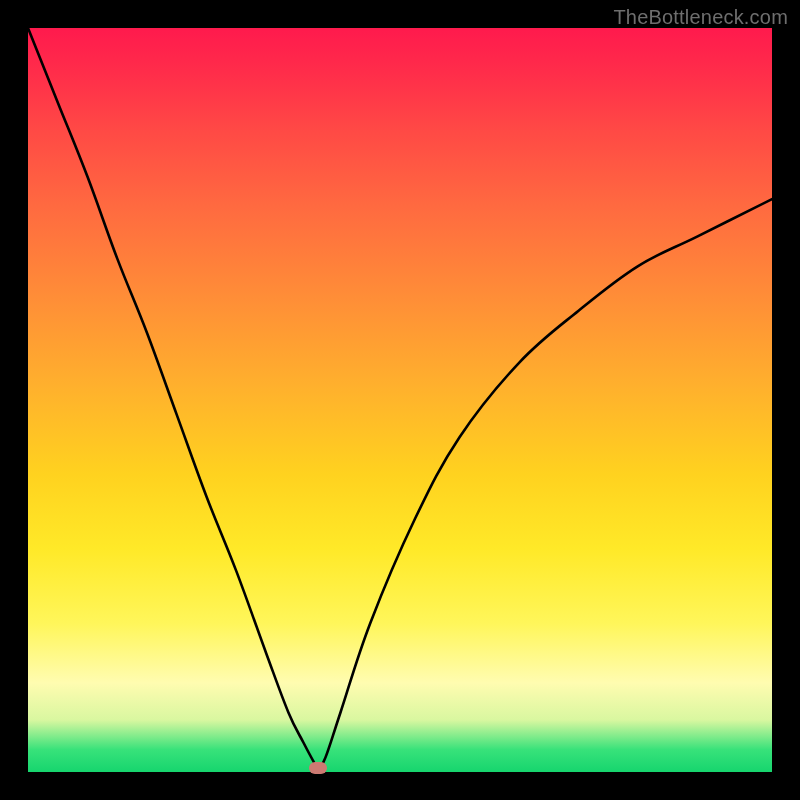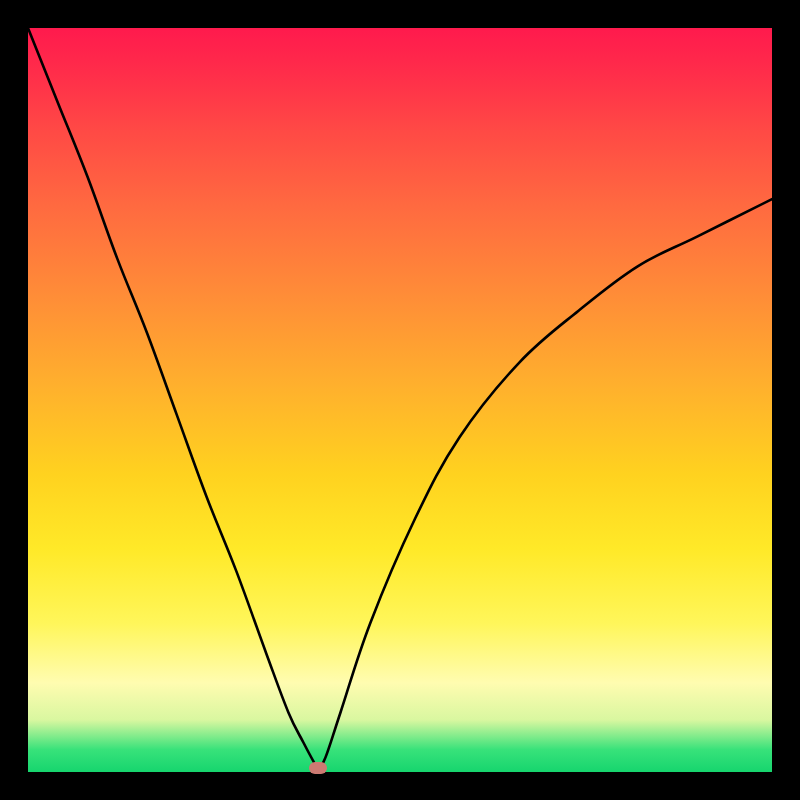--- a/index.html
+++ b/index.html
@@ -64,20 +64,21 @@
     height: 12px;
     border-radius: 6px;
     background: #cc7a72;
     transform: translate(-50%, -50%);
   }
 </style>
 </head>
 <body>
 
 <div class="frame">
+  <div class="watermark">TheBottleneck.com</div>
 
   <div class="plot">
     <svg class="curve" viewBox="0 0 744 744" preserveAspectRatio="none">
       <path id="curve-path" fill="none" stroke="#000000" stroke-width="2.6" stroke-linejoin="round" stroke-linecap="round" d="M 0.00 0.00 C 5.36 13.39, 19.05 47.62, 29.76 74.40 C 40.47 101.18, 48.81 120.68, 59.52 148.80 C 70.23 176.92, 78.57 202.52, 89.28 230.64 C 99.99 258.76, 108.33 276.92, 119.04 305.04 C 129.75 333.16, 138.09 357.42, 148.80 386.88 C 159.51 416.34, 167.85 440.60, 178.56 468.72 C 189.27 496.84, 197.61 515.00, 208.32 543.12 C 219.03 571.24, 228.71 599.52, 238.08 624.96 C 247.45 650.40, 253.70 668.41, 260.40 684.48 C 267.10 700.55, 270.59 705.13, 275.28 714.24 C 279.97 723.35, 283.76 730.38, 286.44 735.07 C 289.12 739.76, 288.15 741.35, 290.16 740.28 C 292.17 739.21, 293.58 739.16, 297.60 729.12 C 301.62 719.08, 304.44 708.59, 312.48 684.48 C 320.52 660.37, 328.85 630.02, 342.24 595.20 C 355.63 560.38, 370.81 524.52, 386.88 491.04 C 402.95 457.56, 412.77 437.32, 431.52 409.20 C 450.27 381.08, 469.61 357.57, 491.04 334.80 C 512.47 312.03, 529.13 300.13, 550.56 282.72 C 571.99 265.31, 588.65 251.47, 610.08 238.08 C 631.51 224.69, 645.49 220.37, 669.60 208.32 C 693.71 196.27, 730.61 177.82, 744.00 171.12"></path>
     </svg>
     <div class="dot" id="min-dot" style="left: 290.16px; top: 740.28px; background: rgb(204, 122, 114);"></div>
   </div>
 </div>
 
 </body></html>

